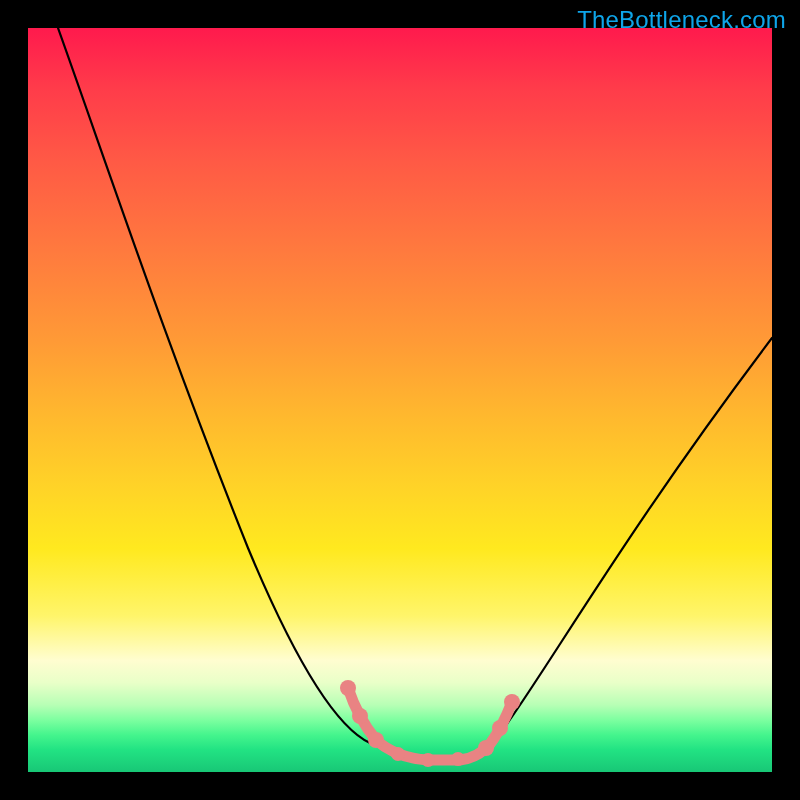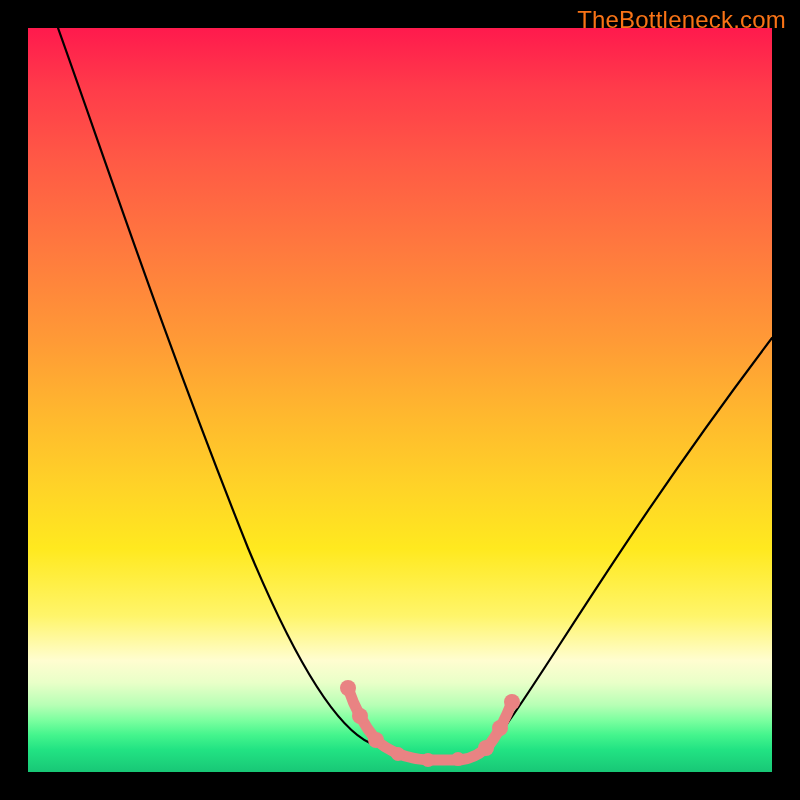--- a/index.html
+++ b/index.html
@@ -44,21 +44,21 @@
       #7dffa0 93%,
       #45f58d 95%,
       #22e383 97%,
       #18c776 100%
     );
   }
   .watermark {
     position: absolute;
     top: 6px;
     right: 14px;
-    color: #f97316;
+    color: #0ea5e9;
     font-size: 24px;
     font-weight: 500;
     letter-spacing: 0.2px;
     user-select: none;
   }
   svg.curve {
     position: absolute;
     left: 0; top: 0;
     width: 744px; height: 744px;
   }

